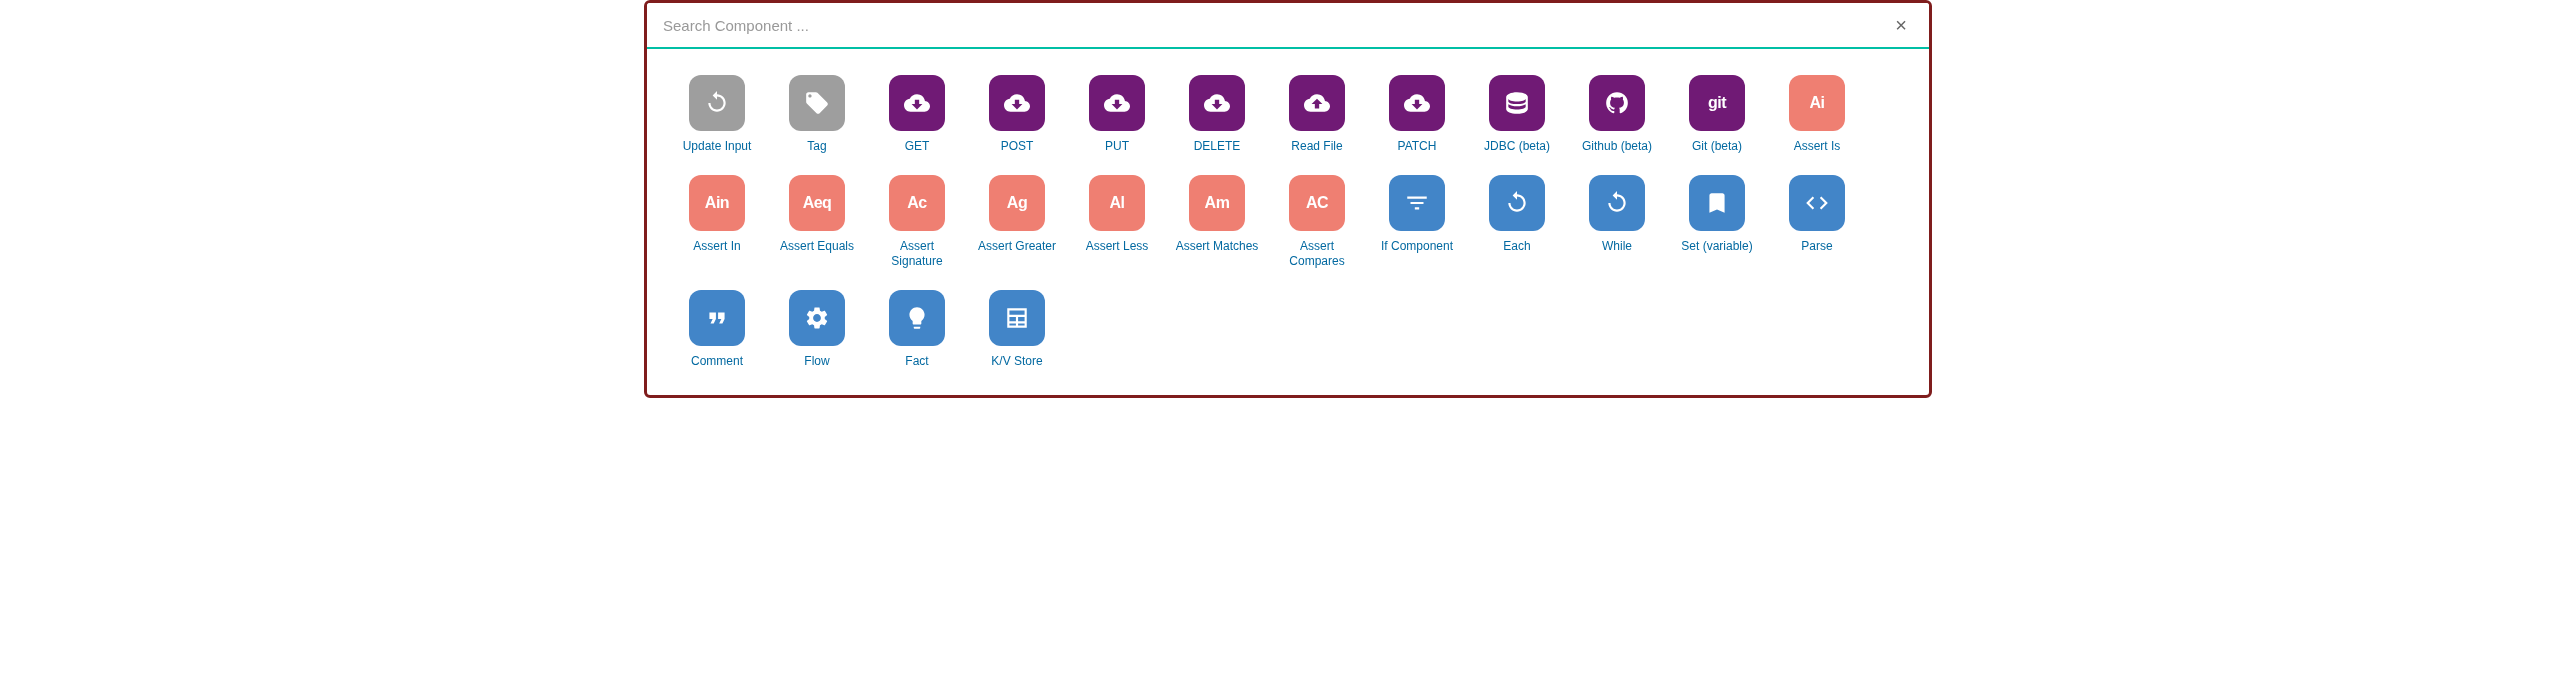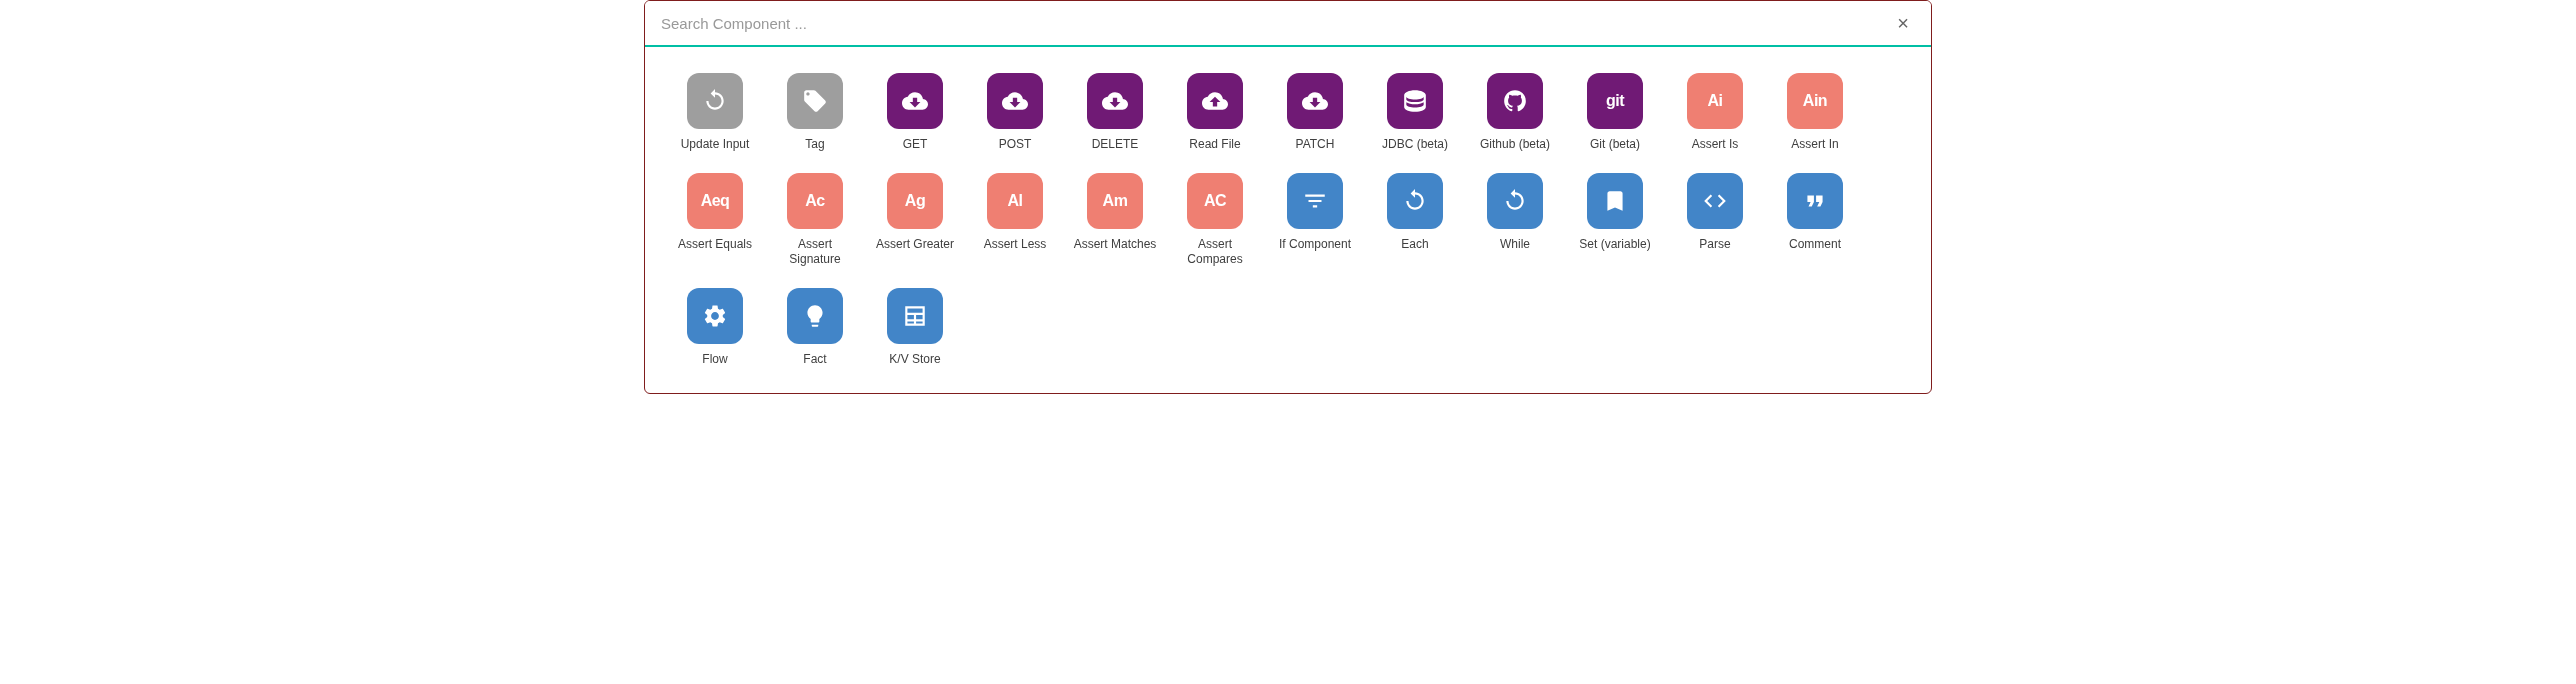--- a/index.html
+++ b/index.html
@@ -5,21 +5,21 @@
     * { box-sizing: border-box; margin: 0; padding: 0; }
     body {
       font-family: -apple-system, BlinkMacSystemFont, 'Segoe UI', sans-serif;
       background: #fff;
       width: 100%;
       max-width: 1288px;
       margin: 0 auto;
     }
     .container {
       background: #fff;
-      border: 1px solid #7f1d1d;
+      border: 3px solid #7f1d1d;
       border-radius: 6px;
       overflow: hidden;
     }
     .search-bar {
       display: flex;
       align-items: center;
       padding: 10px 16px;
       border-bottom: 2px solid #00bfa5;
       background: #fff;
     }
@@ -70,21 +70,21 @@
       color: #fff;
       flex-shrink: 0;
     }
     .icon-box svg {
       width: 26px;
       height: 26px;
       fill: #fff;
     }
     .component-label {
       font-size: 12px;
-      color: #404040;
+      color: #0369a1;
       text-align: center;
       line-height: 1.3;
     }
     
     .bg-gray { background: #9e9e9e; }
     .bg-teal { background: #701a75; }
     .bg-salmon { background: #ef7f72; }
     .bg-blue { background: #4285c8; }
   </style>
 </head>
@@ -128,20 +128,28 @@
             </svg>
           </div>
           <span class="component-label">POST</span>
         </div>
         <div class="component-item">
           <div class="icon-box bg-teal">
             <svg viewBox="0 0 24 24">
               <path d="M19.35 10.04C18.67 6.59 15.64 4 12 4 9.11 4 6.6 5.64 5.35 8.04 2.34 8.36 0 10.91 0 14c0 3.31 2.69 6 6 6h13c2.76 0 5-2.24 5-5 0-2.64-2.05-4.78-4.65-4.96zM17 13l-5 5-5-5h3V9h4v4h3z"></path>
             </svg>
           </div>
+          <span class="component-label">PUT</span>
+        </div>
+        <div class="component-item">
+          <div class="icon-box bg-teal">
+            <svg viewBox="0 0 24 24">
+              <path d="M19.35 10.04C18.67 6.59 15.64 4 12 4 9.11 4 6.6 5.64 5.35 8.04 2.34 8.36 0 10.91 0 14c0 3.31 2.69 6 6 6h13c2.76 0 5-2.24 5-5 0-2.64-2.05-4.78-4.65-4.96zM17 13l-5 5-5-5h3V9h4v4h3z"></path>
+            </svg>
+          </div>
           <span class="component-label">DELETE</span>
         </div>
         <div class="component-item">
           <div class="icon-box bg-teal">
             <svg viewBox="0 0 24 24">
               <path d="M19.35 10.04C18.67 6.59 15.64 4 12 4 9.11 4 6.6 5.64 5.35 8.04 2.34 8.36 0 10.91 0 14c0 3.31 2.69 6 6 6h13c2.76 0 5-2.24 5-5 0-2.64-2.05-4.78-4.65-4.96zM14 13v4h-4v-4H7l5-5 5 5h-3z"></path>
             </svg>
           </div>
           <span class="component-label">Read File</span>
         </div>

